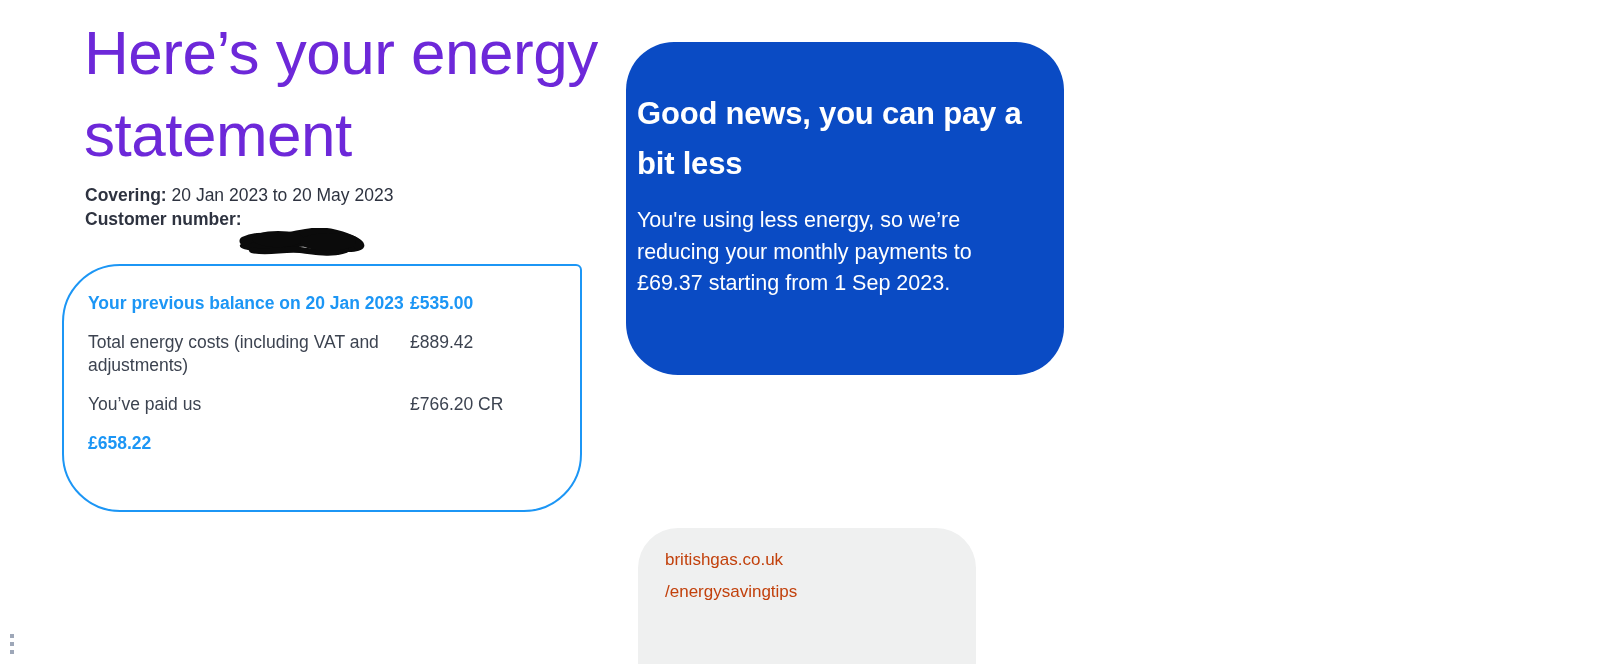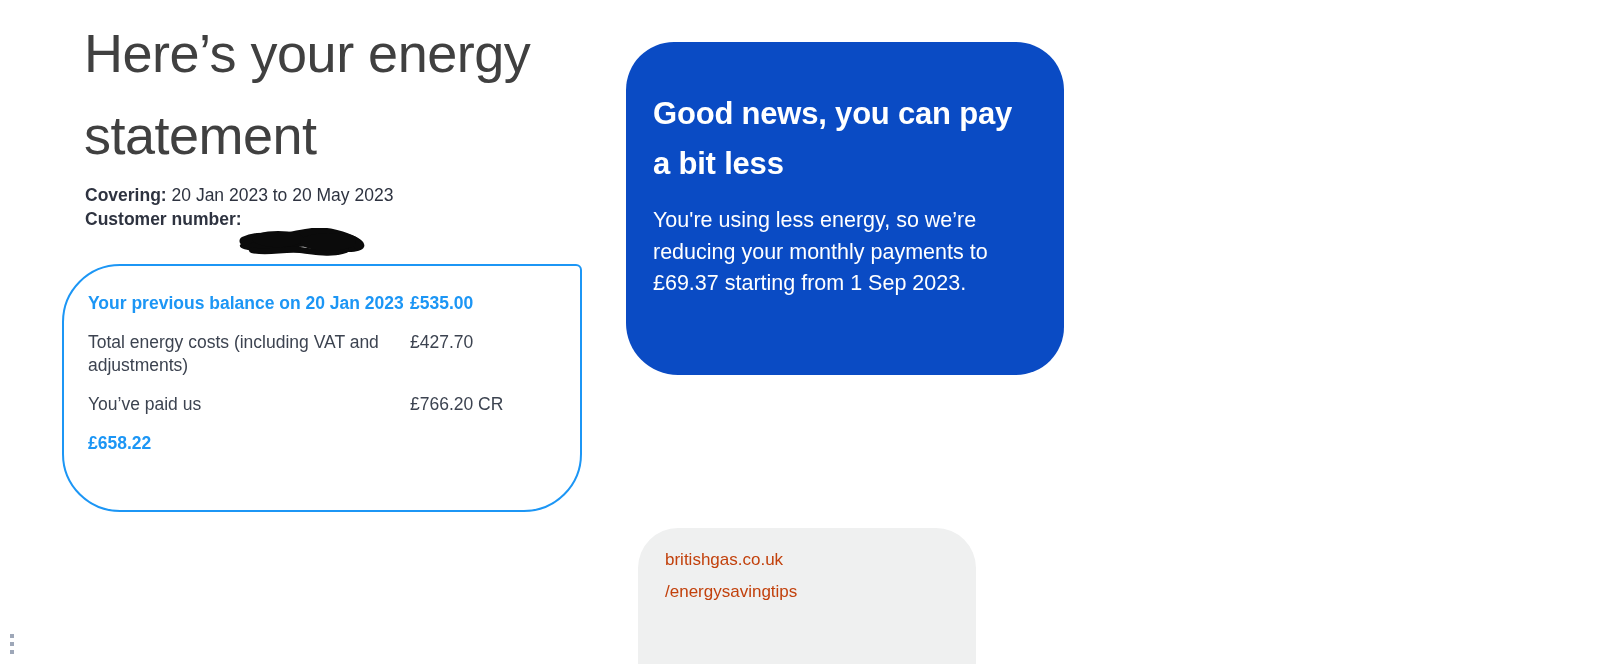--- a/index.html
+++ b/index.html
@@ -25,25 +25,25 @@
     height: 664px;
     background: #ffffff;
   }
 
   
   .headline {
     position: absolute;
     left: 84px;
     top: 12px;
     width: 640px;
-    font-size: 54px;
+    font-size: 62px;
     line-height: 82px;
     font-weight: 400;
     letter-spacing: -0.5px;
-    color: #404040;
+    color: #6d28d9;
     z-index: 3;
   }
 
   .meta {
     position: absolute;
     left: 85px;
     top: 184px;
     width: 520px;
     font-size: 17.5px;
     line-height: 23.5px;
@@ -119,21 +119,21 @@
     top: 42px;
     width: 438px;
     height: 333px;
     background: #0a4bc4;
     border-radius: 48px 48px 48px 52px;
     color: #ffffff;
     z-index: 5;
   }
   .news-inner {
     position: absolute;
-    left: 27px;
+    left: 11px;
     top: 47px;
     right: 28px;
   }
   .news-title {
     font-size: 31px;
     line-height: 50px;
     font-weight: 700;
     letter-spacing: -0.2px;
     margin-bottom: 16px;
   }
@@ -222,21 +222,21 @@
   <div class="balance-box">
     <div class="balance-inner">
 
       <div class="brow accent">
         <div class="label">Your previous balance on 20 Jan 2023</div>
         <div class="amount">£535.00</div>
       </div>
 
       <div class="brow plain">
         <div class="label">Total energy costs (including VAT and adjustments)</div>
-        <div class="amount">£427.70</div>
+        <div class="amount">£889.42</div>
       </div>
 
       <div class="brow plain">
         <div class="label">You’ve paid us</div>
         <div class="amount">£766.20 CR</div>
       </div>
 
       <div class="brow accent">
         <div class="amount">£658.22</div>
       </div>

